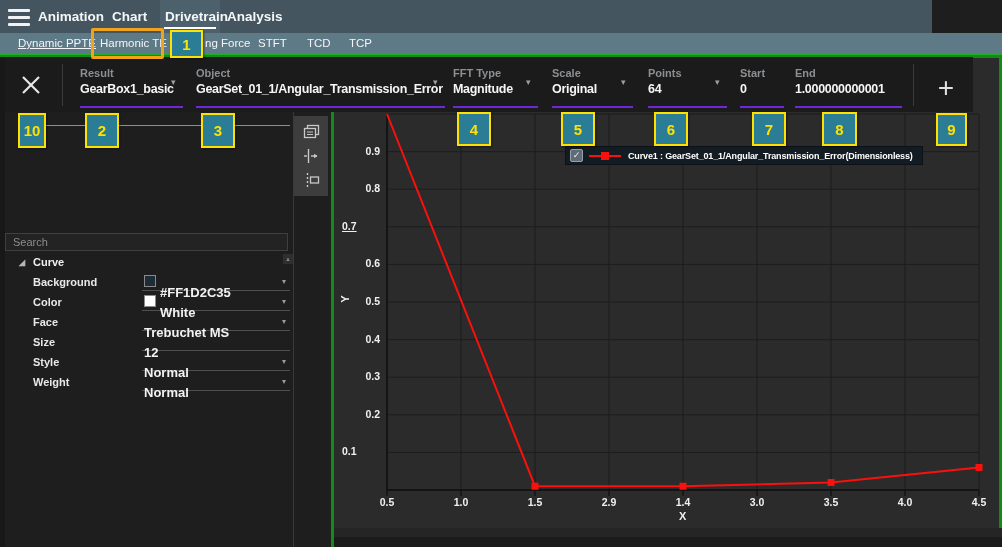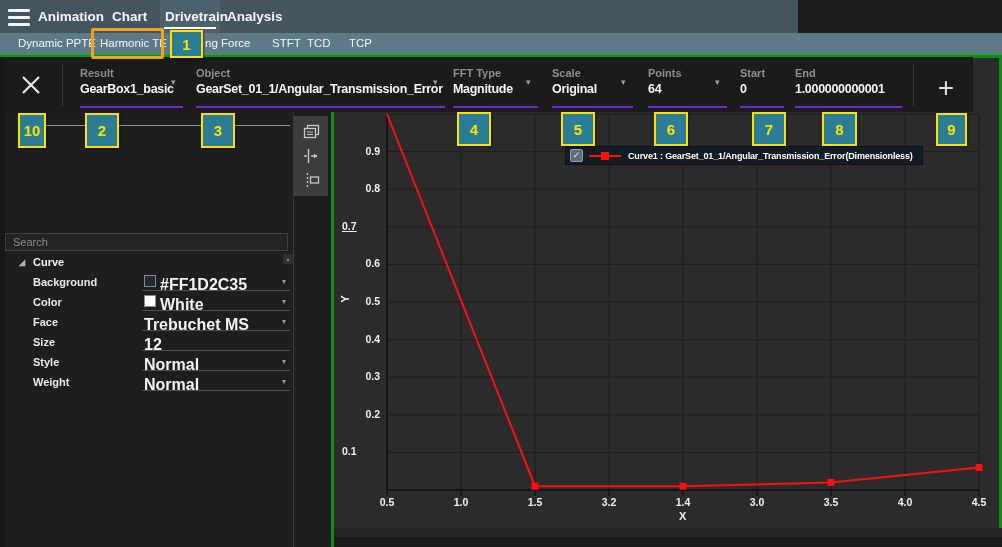--- a/index.html
+++ b/index.html
@@ -1,21 +1,21 @@
 <!DOCTYPE html>
 <html><head>
 <meta charset="utf-8">
 <style>
   html,body{margin:0;padding:0;background:#101010;}
   .screen{position:relative;width:1002px;height:547px;background:#1e1e1e;overflow:hidden;
           font-family:"Liberation Sans",sans-serif;-webkit-font-smoothing:antialiased;}
   .abs{position:absolute;}
 
   
-  .menubar{left:0;top:0;width:798px;height:33px;background:#44555f;}
+  .menubar{left:0;top:0;width:932px;height:33px;background:#44555f;}
   .menu-item{position:absolute;top:0;height:33px;line-height:33px;color:#f4f7f8;font-size:13.5px;font-weight:bold;cursor:default;}
   .menu-active-bg{position:absolute;top:0;height:33px;background:#4d616d;}
   .menu-underline{position:absolute;height:2px;background:#ffffff;}
   .hamburger span{display:block;width:22px;height:3px;background:#f2f2f2;margin:0 0 4px 0;border-radius:1px;}
 
   
   .tabbar{left:0;top:33px;width:1002px;height:21px;background:#5e7a87;}
   .tab-item{position:absolute;top:0;height:21px;line-height:21px;color:#f3f6f8;font-size:11.5px;}
   .green-hline{left:0;top:54px;width:1002px;height:3px;background:#128c16;border-top:1px solid #1fae25;}
 
@@ -55,21 +55,21 @@
               color:#8d8d8d;font-size:11px;line-height:16px;padding-left:7px;}
   .prop-header{left:5px;top:253px;width:283px;height:19px;color:#f0f0f0;font-size:11px;font-weight:bold;line-height:19px;}
   .prop-header .tri{position:absolute;left:14px;top:0;color:#b5b5b5;font-size:8px;}
   .prop-header .lbl{position:absolute;left:28px;}
   .scroll-up{left:283px;top:254px;width:10px;height:10px;background:#2f2f2f;color:#848484;font-size:6px;
              line-height:10px;text-align:center;}
   .prop-row{position:absolute;left:5px;width:283px;height:20px;}
   .prop-name{position:absolute;left:28px;top:0;line-height:20px;color:#e9e9e9;font-size:11px;font-weight:bold;}
   .prop-valcol{position:absolute;left:137px;top:0;width:148px;height:19px;border-bottom:1px solid #4f4f4f;box-sizing:border-box;}
   .prop-swatch{position:absolute;left:2px;top:3px;width:12px;height:12px;border:1px solid #8a8a8a;box-sizing:border-box;}
-  .prop-value{position:absolute;top:4px;line-height:18px;color:#f2f2f2;font-size:16px;font-weight:bold;white-space:nowrap;}
+  .prop-value{position:absolute;top:12px;line-height:18px;color:#f2f2f2;font-size:13px;font-weight:bold;white-space:nowrap;}
   .prop-caret{position:absolute;right:4px;top:5px;color:#9a9a9a;font-size:8px;}
 
   
   .orange-box{left:91px;top:28px;width:73px;height:31px;border:3px solid #f1a31d;border-radius:2px;box-sizing:border-box;z-index:30;}
   .badge{position:absolute;background:#2a7d95;border:2px solid #ffe100;box-sizing:border-box;color:#ffe100;
          font-weight:bold;font-size:15px;display:flex;align-items:center;justify-content:center;z-index:30;
          box-shadow:1px 1px 2px rgba(0,0,0,.45);}
   svg{display:block;overflow:visible;}
 </style>
 </head>
@@ -130,21 +130,21 @@
       <div class="tick-label" style="left: 342px; width: 38px; text-align: right; top: 295px;">0.5</div>
       <div class="tick-label" style="left: 342px; width: 38px; text-align: right; top: 332.6px;">0.4</div>
       <div class="tick-label" style="left: 342px; width: 38px; text-align: right; top: 370.2px;">0.3</div>
       <div class="tick-label" style="left: 342px; width: 38px; text-align: right; top: 407.8px;">0.2</div>
       <div class="tick-label" style="left: 342px; width: 38px; text-align: left; top: 445.4px;">0.1</div>
     </div>
   <div id="x-tick-labels">
       <div class="tick-label" style="left: 367px; width: 40px; text-align: center; top: 496px;">0.5</div>
       <div class="tick-label" style="left: 441px; width: 40px; text-align: center; top: 496px;">1.0</div>
       <div class="tick-label" style="left: 515px; width: 40px; text-align: center; top: 496px;">1.5</div>
-      <div class="tick-label" style="left: 589px; width: 40px; text-align: center; top: 496px;">3.2</div>
+      <div class="tick-label" style="left: 589px; width: 40px; text-align: center; top: 496px;">2.9</div>
       <div class="tick-label" style="left: 663px; width: 40px; text-align: center; top: 496px;">1.4</div>
       <div class="tick-label" style="left: 737px; width: 40px; text-align: center; top: 496px;">3.0</div>
       <div class="tick-label" style="left: 811px; width: 40px; text-align: center; top: 496px;">3.5</div>
       <div class="tick-label" style="left: 885px; width: 40px; text-align: center; top: 496px;">4.0</div>
       <div class="tick-label" style="left: 959px; width: 40px; text-align: center; top: 496px;">4.5</div>
     </div>
   <div class="axis-title" style="left:341px;top:293px;transform:rotate(-90deg)">Y</div>
   <div class="axis-title" style="left:679px;top:510px">X</div>
 
   <div class="legend">
@@ -167,24 +167,24 @@
         <div class="menu-item" style="left: 112px;">Chart</div>
         <div class="menu-active-bg" style="left: 160px; width: 60px;"></div>
         <div class="menu-underline" style="left: 164px; top: 27px; width: 52px;"></div>
         <div class="menu-item" style="left: 165px;">Drivetrain</div>
         <div class="menu-item" style="left: 227px;">Analysis</div>
       </div>
   </div>
 
   <div class="abs tabbar">
     <div id="tab-items">
-        <div class="tab-item" style="left: 18px;">Dynamic PPTE</div>
+        <div class="tab-item" style="left: 18px; text-decoration: underline;">Dynamic PPTE</div>
         <div class="tab-item" style="left: 100px;">Harmonic TE</div>
         <div class="tab-item" style="left: 205px;">ng Force</div>
-        <div class="tab-item" style="left: 272px;">STFT</div>
+        <div class="tab-item" style="left: 258px;">STFT</div>
         <div class="tab-item" style="left: 307px;">TCD</div>
         <div class="tab-item" style="left: 349px;">TCP</div>
       </div>
   </div>
   <div class="abs green-hline"></div>
 
   <div class="abs toolbar">
     <svg style="position:absolute;left:15px;top:17px" width="22" height="22" viewBox="0 0 22 22">
       <line x1="3" y1="3" x2="19" y2="19" stroke="#e9e9e9" stroke-width="2.2"></line>
       <line x1="19" y1="3" x2="3" y2="19" stroke="#e9e9e9" stroke-width="2.2"></line>

